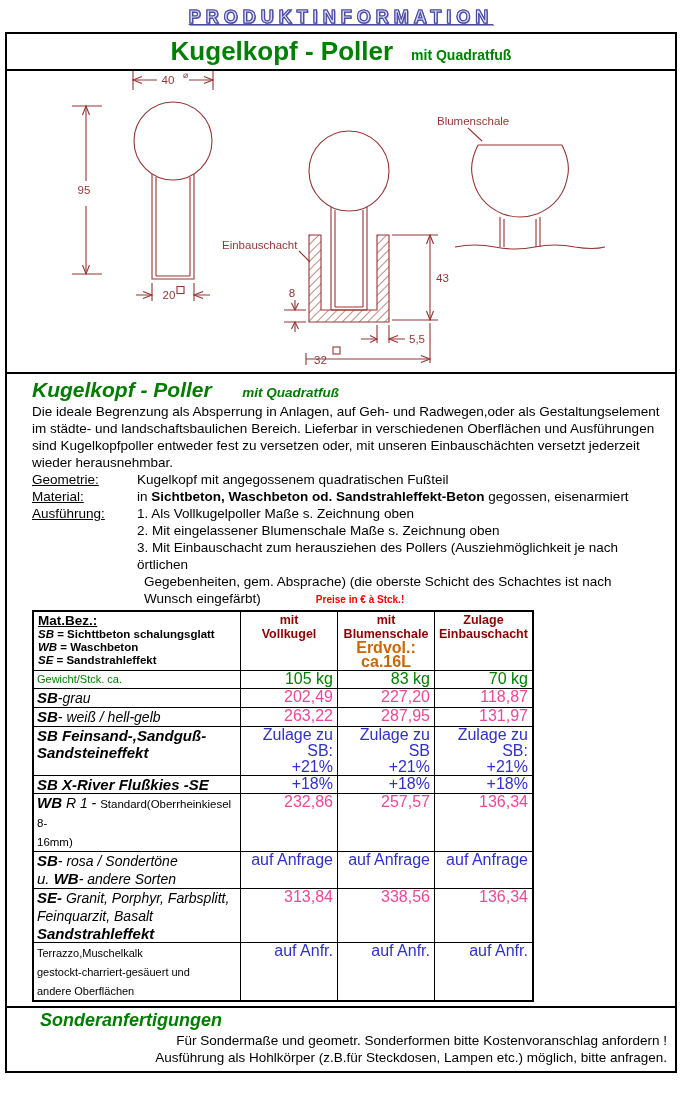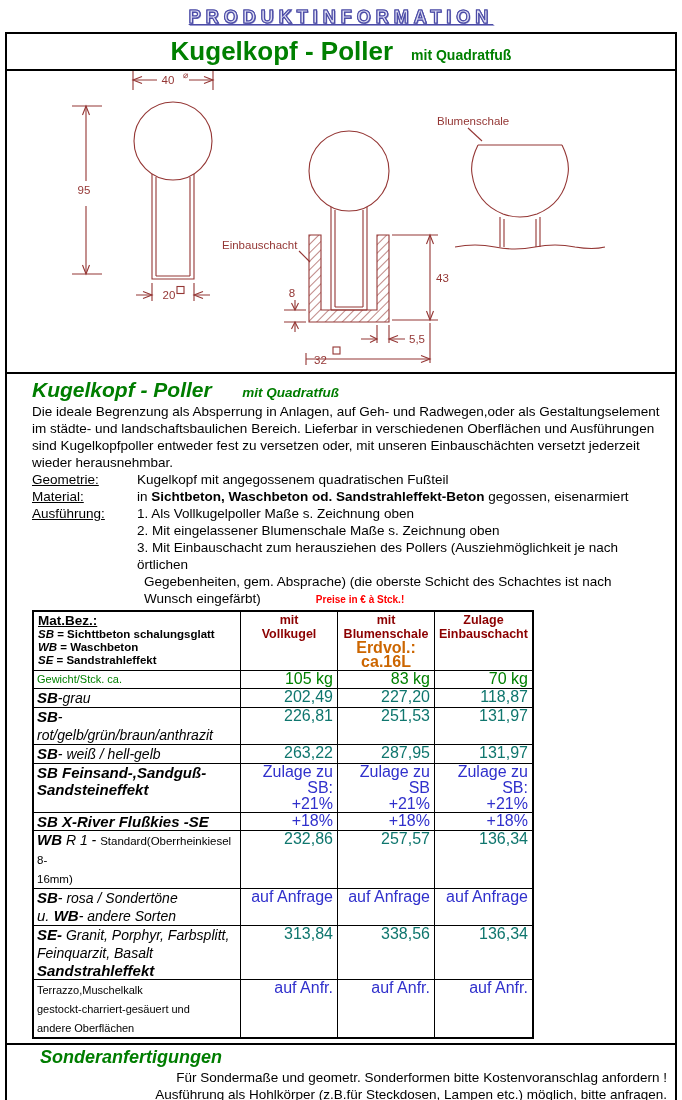--- a/index.html
+++ b/index.html
@@ -32,21 +32,21 @@
   .seg-legend{font-weight:bold;font-style:italic;}
   .th-col{width:88px;color:#8b0000;font-size:12.5px;line-height:14px;font-weight:bold;text-align:center;}
   .th-note{color:#cc6600;font-weight:bold;font-size:16px;}
   .lbl{padding:0px 3px;line-height:17px;}
   .seg-bi{font-weight:bold;font-style:italic;font-size:15px;}
   .seg-lg{font-size:14px;font-style:italic;}
   .seg-n{font-size:11px;}
   .seg-sm{font-size:11.5px;}
   .seg-it{font-style:italic;font-size:15px;}
   .val{text-align:right;padding:0 4px;font-size:16px;line-height:16px;white-space:pre-line;}
-  .c-price{color:#0f766e;}
+  .c-price{color:#ec4899;}
   .c-blue{color:#3030cc;}
   .c-green{color:#008000;}
   .lbl-green{color:#008000;font-size:12.5px;}
   .sonder{border-top:2px solid #000;padding:1px 8px 5px 33px;}
   .sonder-title{font-size:18px;font-weight:bold;font-style:italic;color:#007d00;margin:1px 0;}
   .sonder-line{font-size:13.5px;line-height:17px;text-align:right;}
   svg text{font-family:"Liberation Sans",sans-serif;}
 </style>
 </head>
 <body>
@@ -189,26 +189,20 @@
             <td class="val c-green">83 kg</td>
             <td class="val c-green">70 kg</td>
           </tr>
           <tr>
             <td class="lbl"><span class="seg-bi">SB</span><span class="seg-lg">-grau</span></td>
             <td class="val c-price">202,49</td>
             <td class="val c-price">227,20</td>
             <td class="val c-price">118,87</td>
           </tr>
           <tr>
-            <td class="lbl"><span class="seg-bi">SB</span><span class="seg-lg">-rot/gelb/grün/braun/anthrazit</span></td>
-            <td class="val c-price">226,81</td>
-            <td class="val c-price">251,53</td>
-            <td class="val c-price">131,97</td>
-          </tr>
-          <tr>
             <td class="lbl"><span class="seg-bi">SB</span><span class="seg-lg">- weiß / hell-gelb</span></td>
             <td class="val c-price">263,22</td>
             <td class="val c-price">287,95</td>
             <td class="val c-price">131,97</td>
           </tr>
           <tr>
             <td class="lbl"><span class="seg-bi">SB Feinsand-,Sandguß-</span><br><span class="seg-bi">Sandsteineffekt</span></td>
             <td class="val c-blue">Zulage zu SB:
 +21%</td>
             <td class="val c-blue">Zulage zu SB

